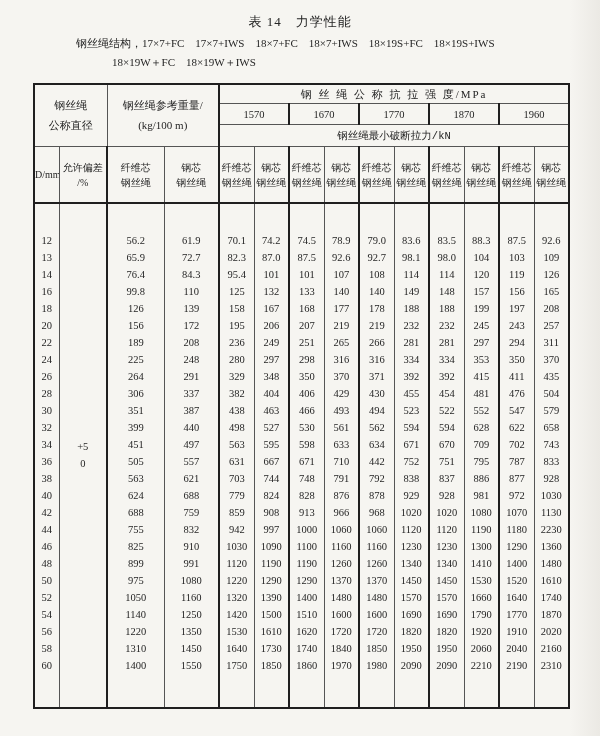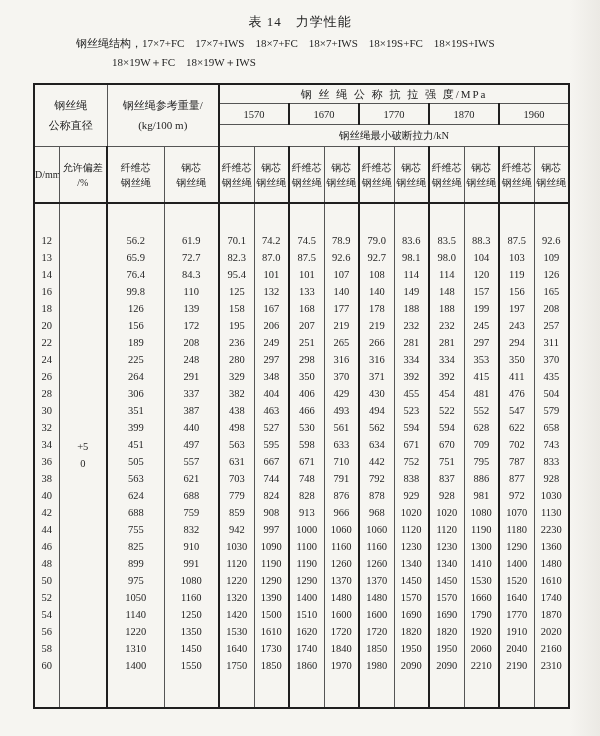--- a/index.html
+++ b/index.html
@@ -26,21 +26,21 @@
   th,td{
     border:1px solid #555;
     padding:0;margin:0;
     text-align:center;vertical-align:middle;
     font-weight:normal;
     overflow:hidden;white-space:nowrap;
   }
   .hr{border-right:2px solid #1f1f1f;}
   tr.h1 th{height:18px;font-size:11px;}
   tr.h2 th{height:20px;font-size:10.5px;}
-  tr.h3 th{height:21px;font-size:10.5px;}
+  tr.h3 th{height:21px;font-size:10.5px;font-family:Liberation Mono, monospace;}
   tr.h4 th{height:55px;font-size:10px;line-height:1.5;border-bottom:2px solid #1f1f1f;}
   th.grp{font-size:11px;line-height:1.8;}
   th.strength-title{letter-spacing:2px;}
   tbody td{border-top:0;border-bottom:0;font-size:10.5px;}
   tbody tr.datarow td{height:17px;line-height:17px;}
   tbody tr.sp-top td{height:28px;}
   tbody tr.sp-bot td{height:33px;}
   td.tol{font-size:10.5px;line-height:1.55;vertical-align:middle;}
 </style>
 </head>

